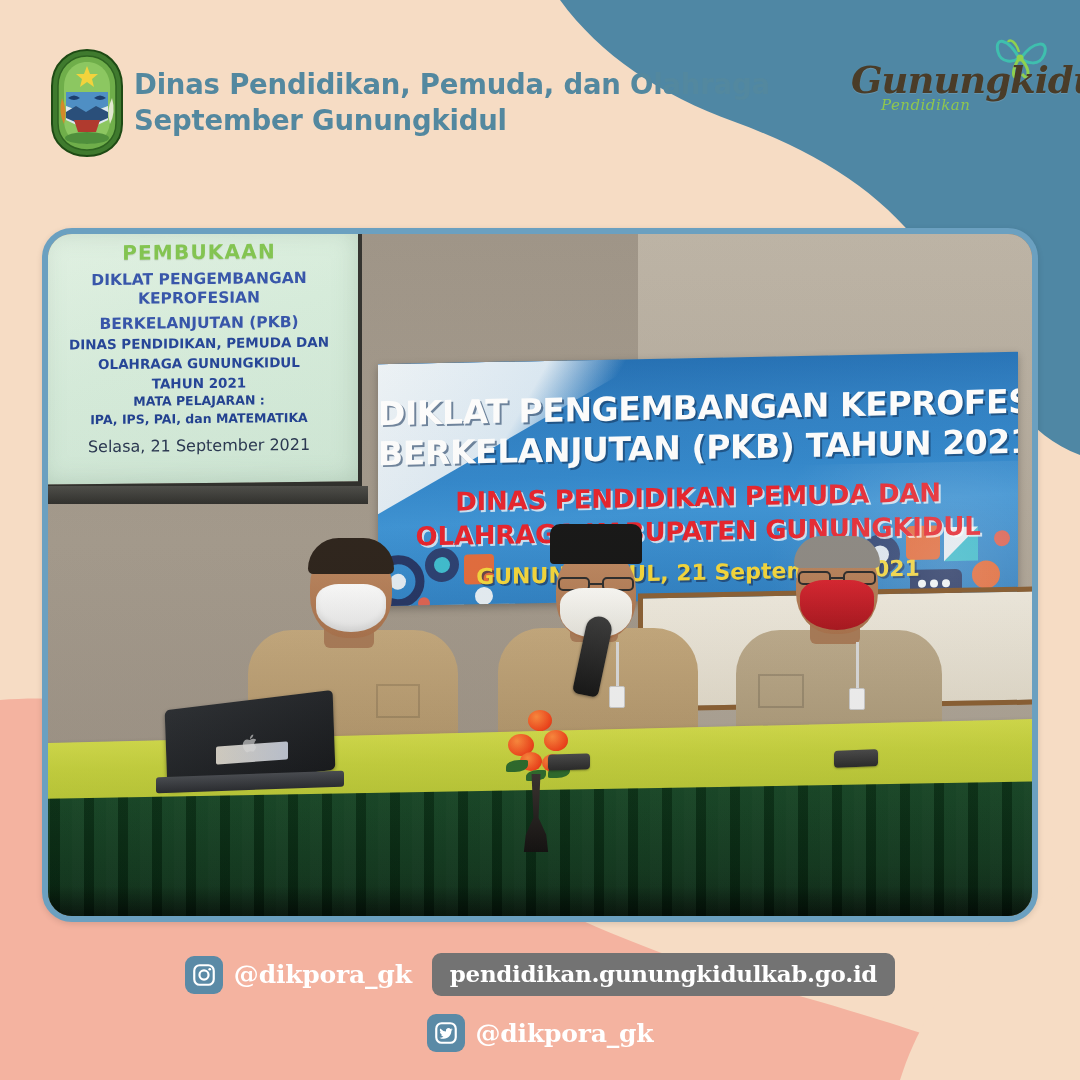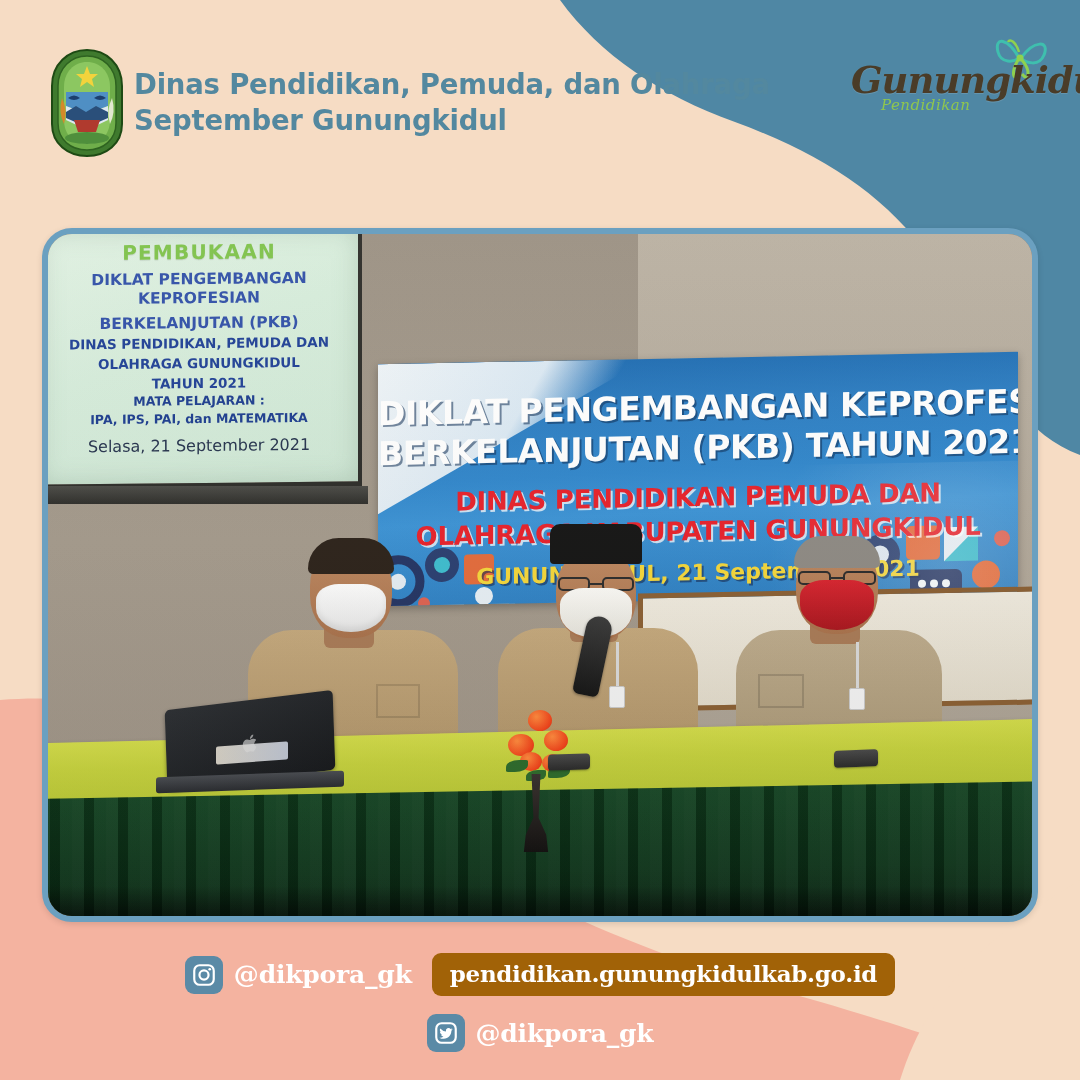--- a/index.html
+++ b/index.html
@@ -223,21 +223,21 @@
 
   
   .footer { position:absolute; left:0; top:946px; width:1080px; height:134px; z-index:7; }
   .f-row1 { position:absolute; left:0; top:7px; width:1080px; display:flex; justify-content:center; align-items:center; gap:20px; }
   .f-row2 { position:absolute; left:0; top:68px; width:1080px; display:flex; justify-content:center; align-items:center; gap:14px; }
   .sm-item { display:flex; align-items:center; gap:11px; }
   .sm-icon { width:38px; height:38px; border-radius:9px; background:#5a8aa6; display:flex; align-items:center; justify-content:center; }
   .sm-label { color:#fff; font-family:"DejaVu Serif", serif; font-size:25px; font-weight:bold; letter-spacing:-0.2px; }
   .sm-label.small { font-size:19px; }
   .url-pill {
-    background:#a16207; color:#fff; border-radius:9px;
+    background:#737373; color:#fff; border-radius:9px;
     padding:7px 18px 9px; font-family:"DejaVu Serif", serif;
     font-size:23px; font-weight:bold; letter-spacing:-0.3px; white-space:nowrap;
   }
 </style>
 </head>
 <body>
 
 <svg id="bg-layer" viewBox="0 0 1080 1080" width="1080" height="1080" preserveAspectRatio="none">
   <rect x="0" y="0" width="1080" height="1080" fill="#f6dcc4"></rect>
 

